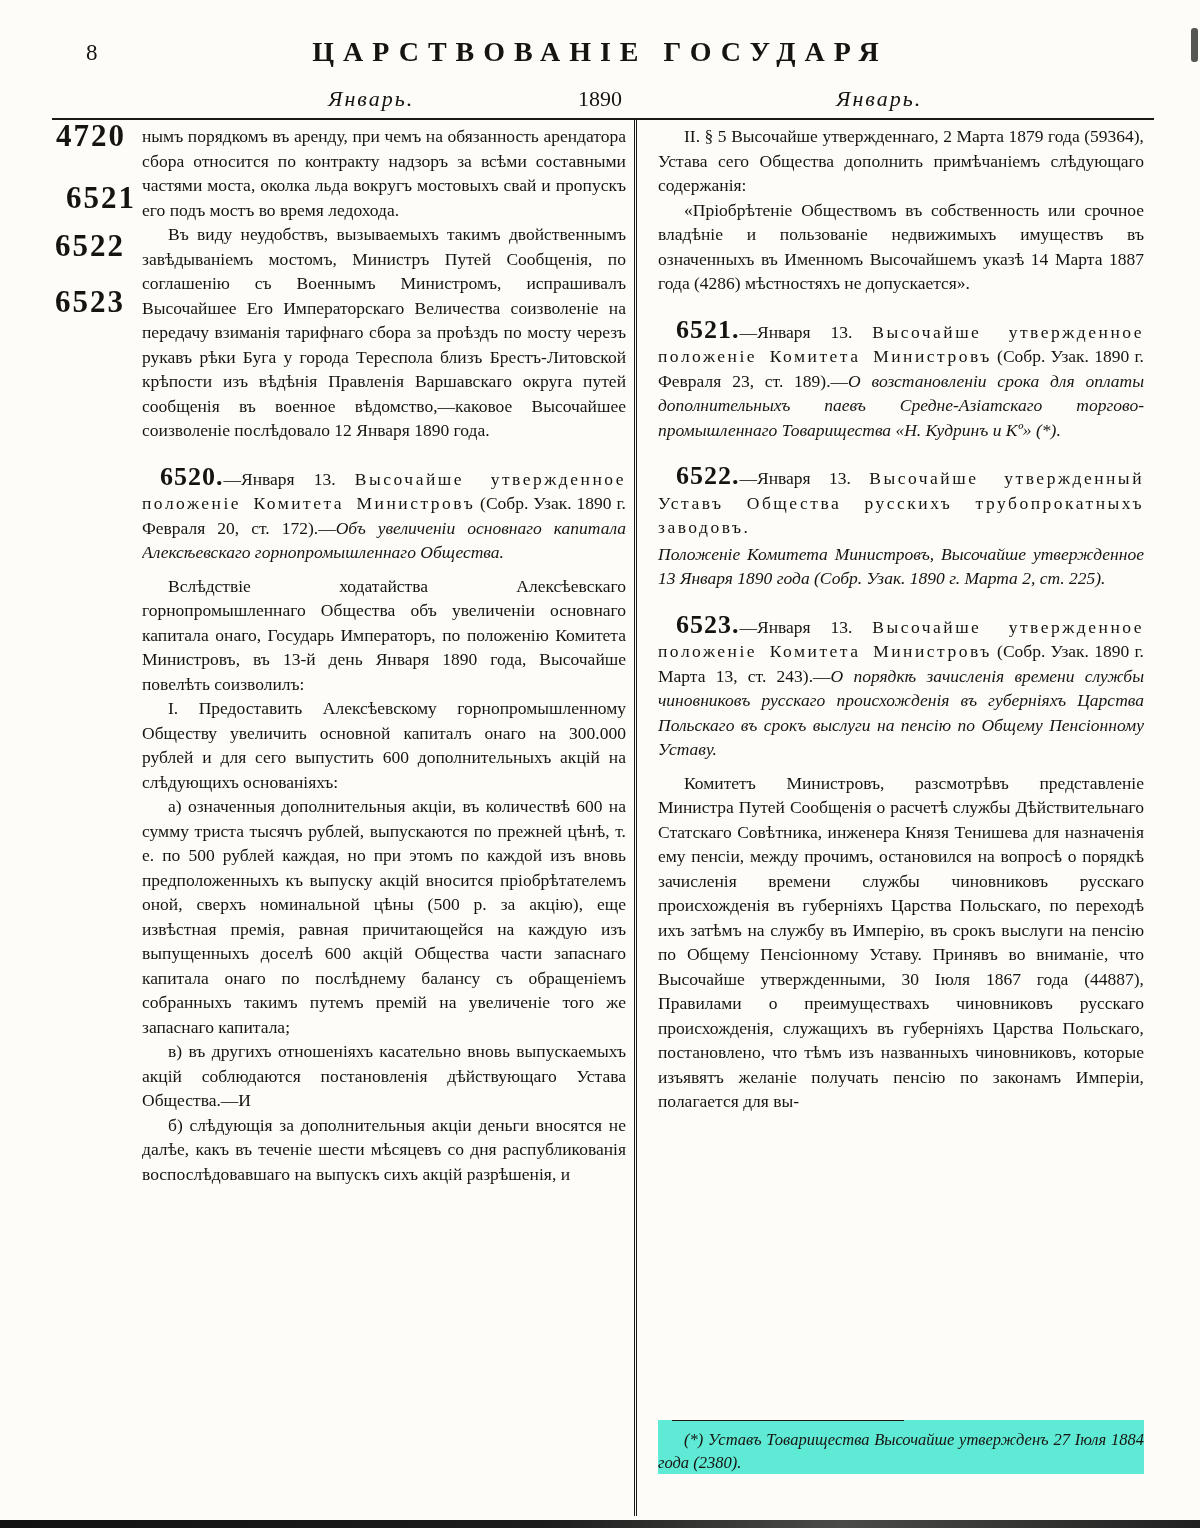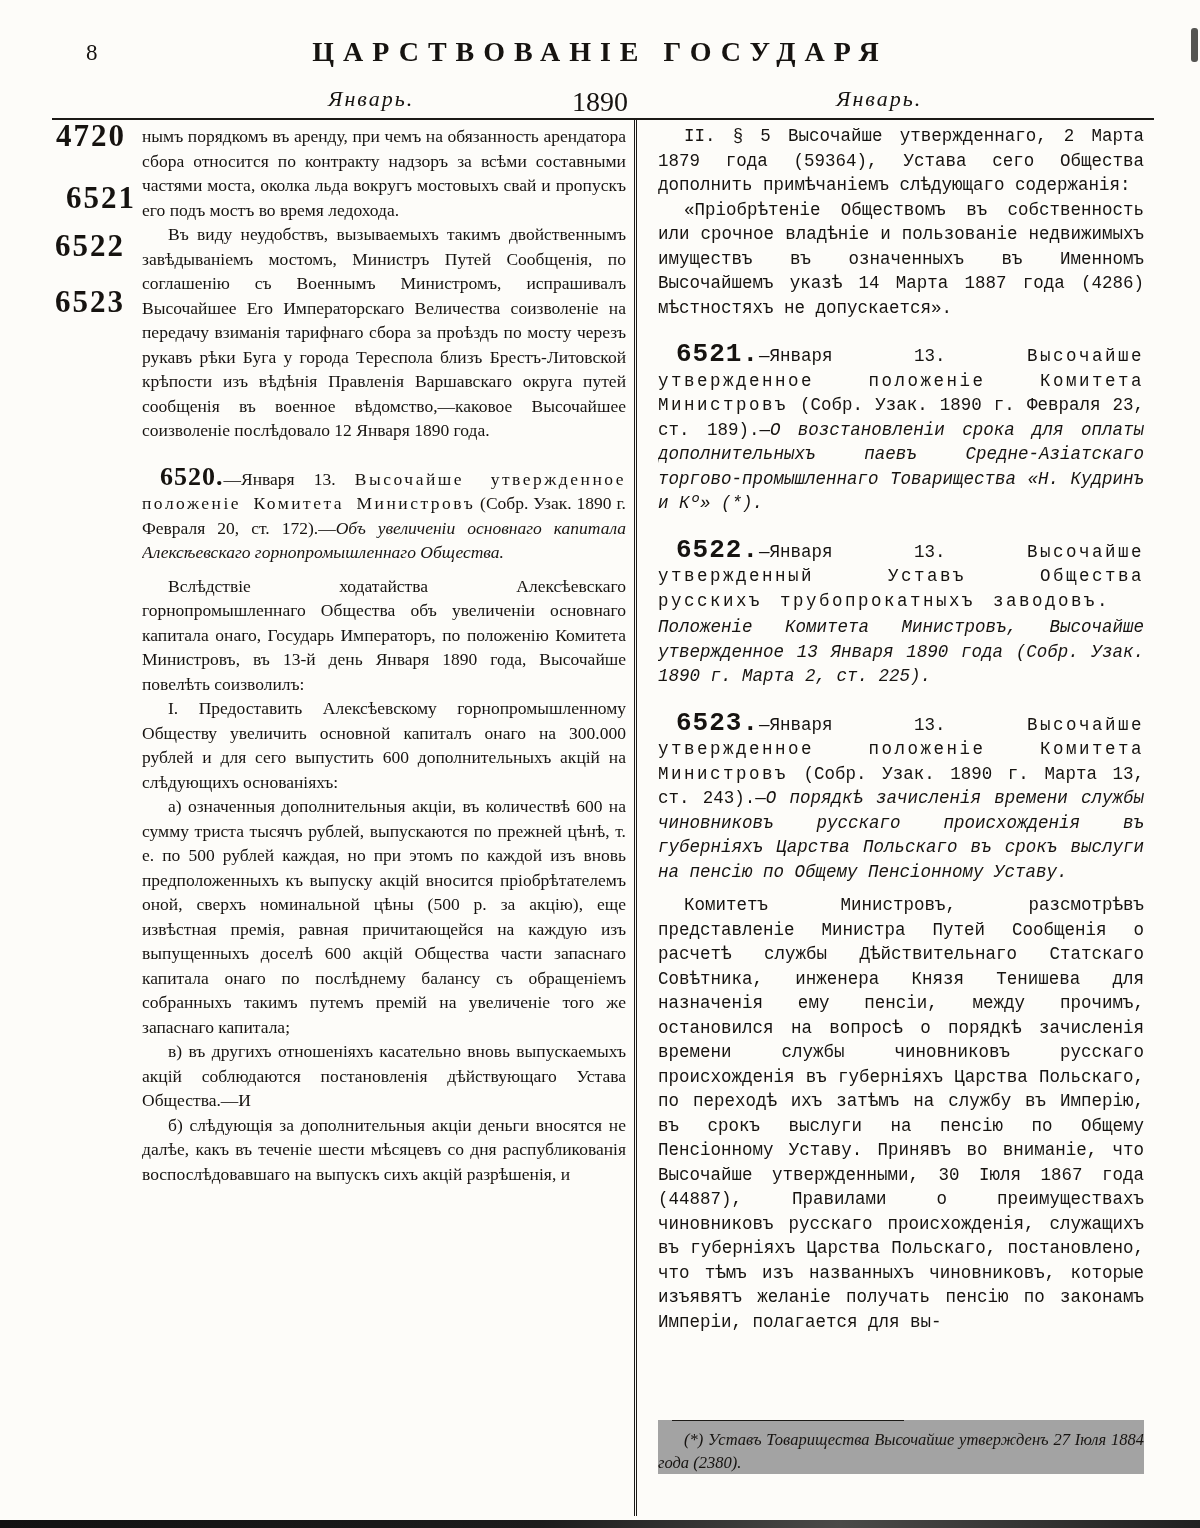--- a/index.html
+++ b/index.html
@@ -14,21 +14,21 @@
     overflow:hidden;
   }
   
   .page-num { position:absolute; left:86px; top:40px; font-size:23px; }
   .title {
     position:absolute; left:0; top:36px; width:100%;
     margin:0; text-align:center;
     font-size:28px; font-weight:bold; letter-spacing:9px;
   }
   .month-left  { position:absolute; left:328px; top:86px; font-size:22px; font-style:italic; letter-spacing:2px; }
-  .year        { position:absolute; left:0; top:86px; width:100%; text-align:center; font-size:28px; }
+  .year        { position:absolute; left:0; top:86px; width:100%; text-align:center; font-size:22px; }
   .month-right { position:absolute; left:836px; top:86px; font-size:22px; font-style:italic; letter-spacing:2px; }
   .rule {
     position:absolute; left:52px; right:46px; top:118px;
     border-top:2px solid #1c1a17;
   }
   
   .divider {
     position:absolute; left:634px; top:120px; height:1396px; width:0;
     border-left:3px double #1c1a17;
   }
@@ -41,35 +41,35 @@
   .mn2 { left:66px; top:180px; }
   .mn3 { left:55px; top:228px; }
   .mn4 { left:55px; top:284px; }
   
   .col {
     position:absolute; top:124px;
     font-size:17.5px; line-height:24.5px;
     text-align:justify;
   }
   .col-left  { left:142px; width:484px; height:1392px; overflow:hidden; }
-  .col-right { left:658px; width:486px; height:1290px; overflow:hidden;font-family:Liberation Mono, monospace; }
+  .col-right { left:658px; width:486px; height:1290px; overflow:hidden; }
 
   .para { margin:0; }
   .ind  { text-indent:26px; }
   .it   { font-style:italic; }
 
   .entry-head { margin:21px 0 9px; text-indent:18px; }
   .entry-head.tight { margin-bottom:2px; }
   .enum { font-size:26px; font-weight:bold; letter-spacing:1px; line-height:26px; }
   .spaced { letter-spacing:2.5px; word-spacing:5px; }
 
   .note-it { margin:2px 0 0; font-style:italic; }
 
   
-  .footnote { position:absolute; left:658px; top:1420px; width:486px; background:#a3a3a3; }
+  .footnote { position:absolute; left:658px; top:1420px; width:486px; background:#5eead4; }
   .footnote-rule { width:232px; border-top:1.5px solid #1c1a17; margin:0 0 7px 14px; }
   .footnote-text { margin:0; font-size:16.5px; line-height:23px; font-style:italic; text-align:justify; text-indent:26px; }
 
   
   .scan-edge-bottom {
     position:absolute; left:0; bottom:0; width:100%; height:8px;
     background:linear-gradient(90deg,#121212 0%,#1c1c1c 45%,#4a4a48 70%,#202020 100%);
   }
   .scan-mark-right {
     position:absolute; right:2px; top:28px; width:7px; height:34px;

